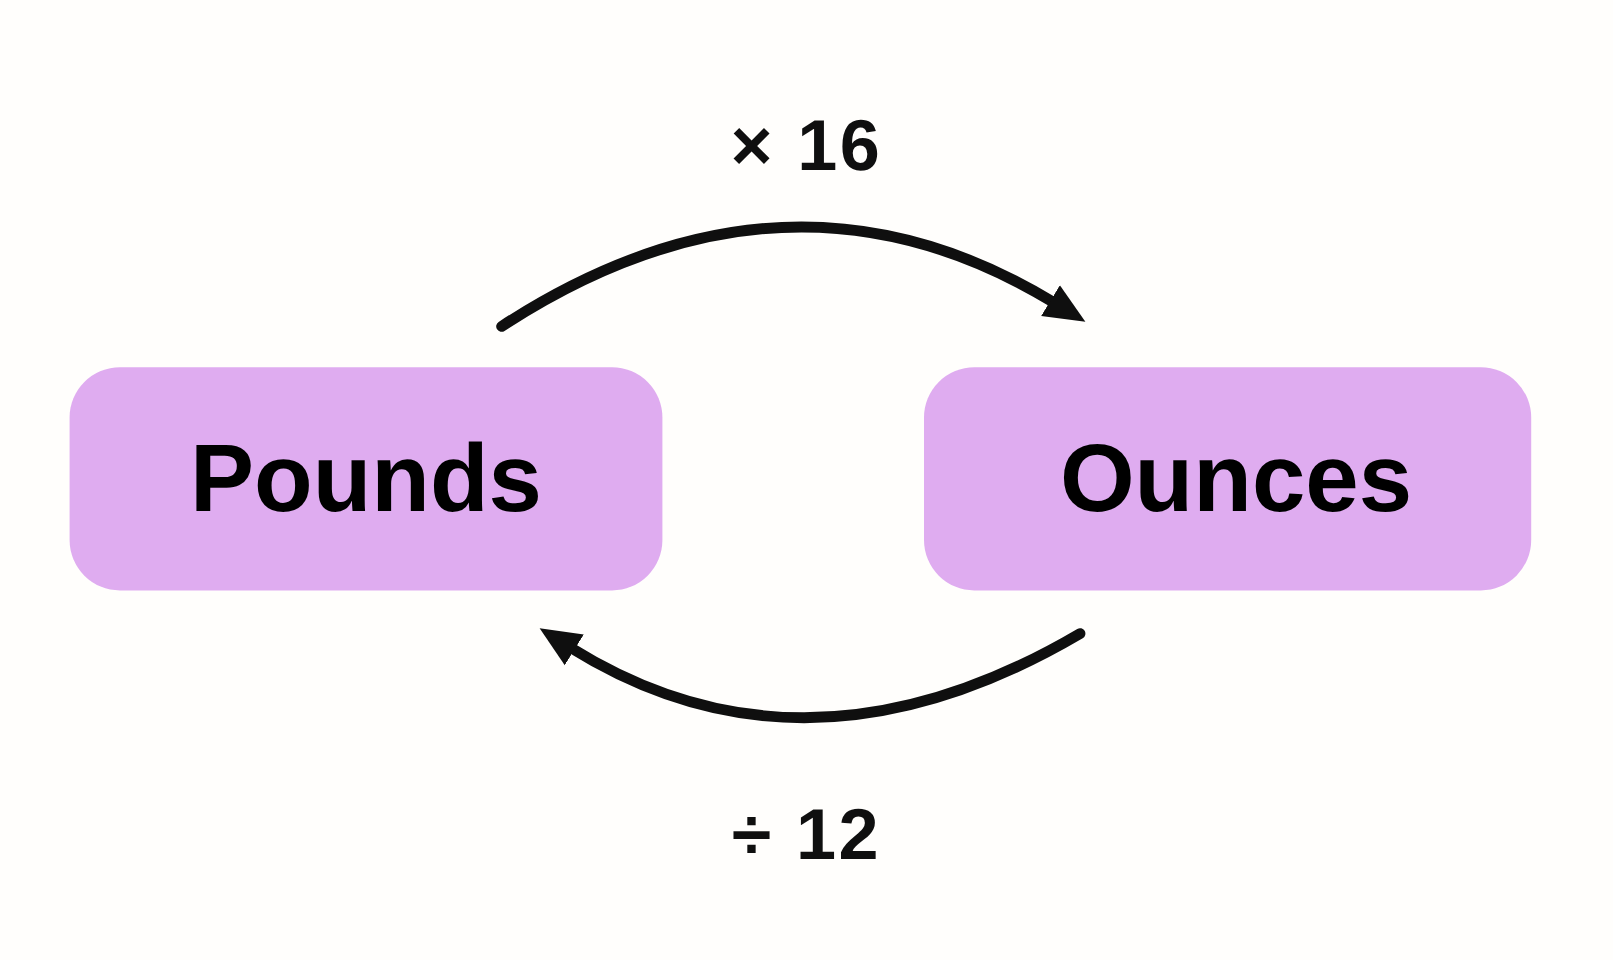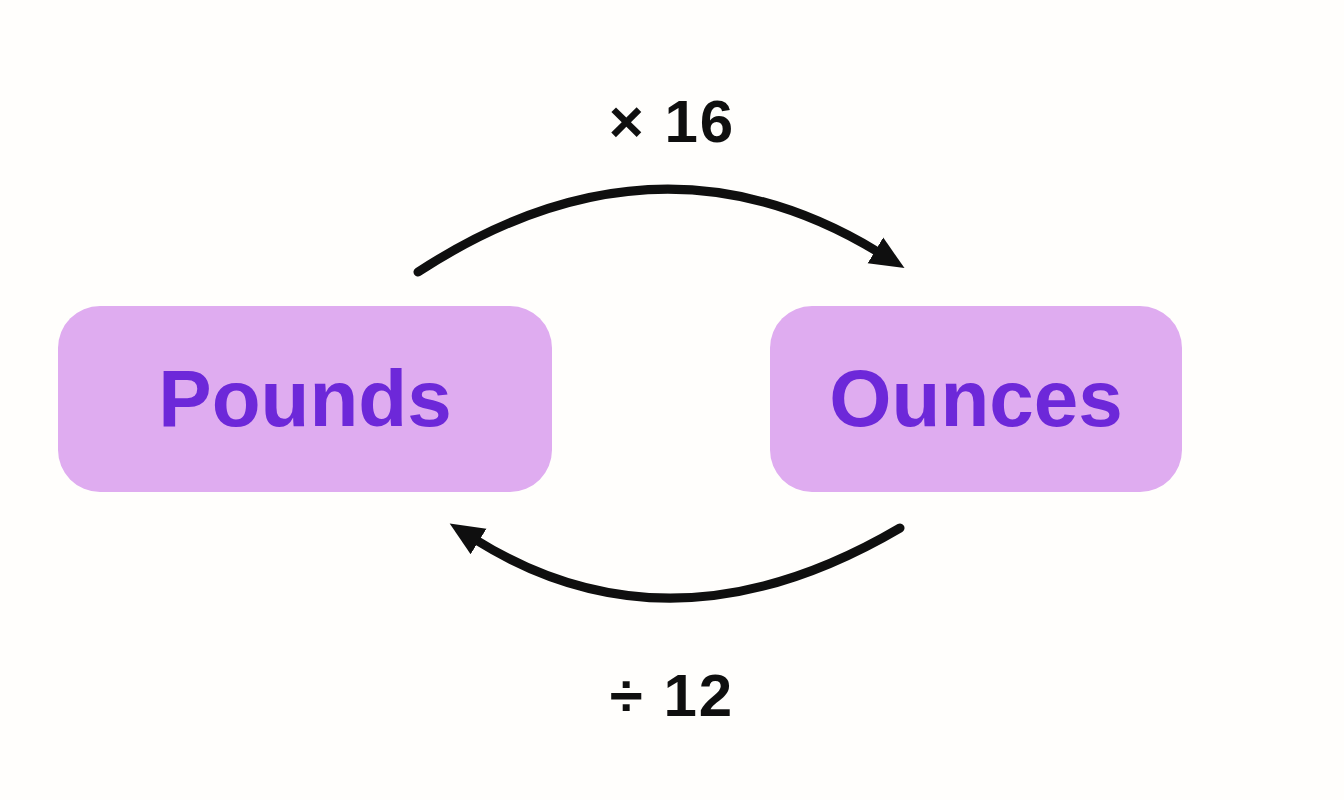--- a/index.html
+++ b/index.html
@@ -44,25 +44,25 @@
     position: absolute;
     top: 306px;
     height: 186px;
     background: #dfacf0;
     border-radius: 42px;
     display: flex;
     align-items: center;
     justify-content: center;
   }
   .node.left  { left: 58px;  width: 494px; }
-  .node.right { left: 770px; width: 412px; }
+  .node.right { left: 770px; width: 492px; padding-left: 14px; }
   .node-label {
     font-size: 80px;
     font-weight: 800;
-    color: #6d28d9;
+    color: #000000;
     line-height: 1;
   }
 </style>
 </head>
 <body>
 
 <div class="canvas">
 
   <div class="op-label top">× 16</div>
 

